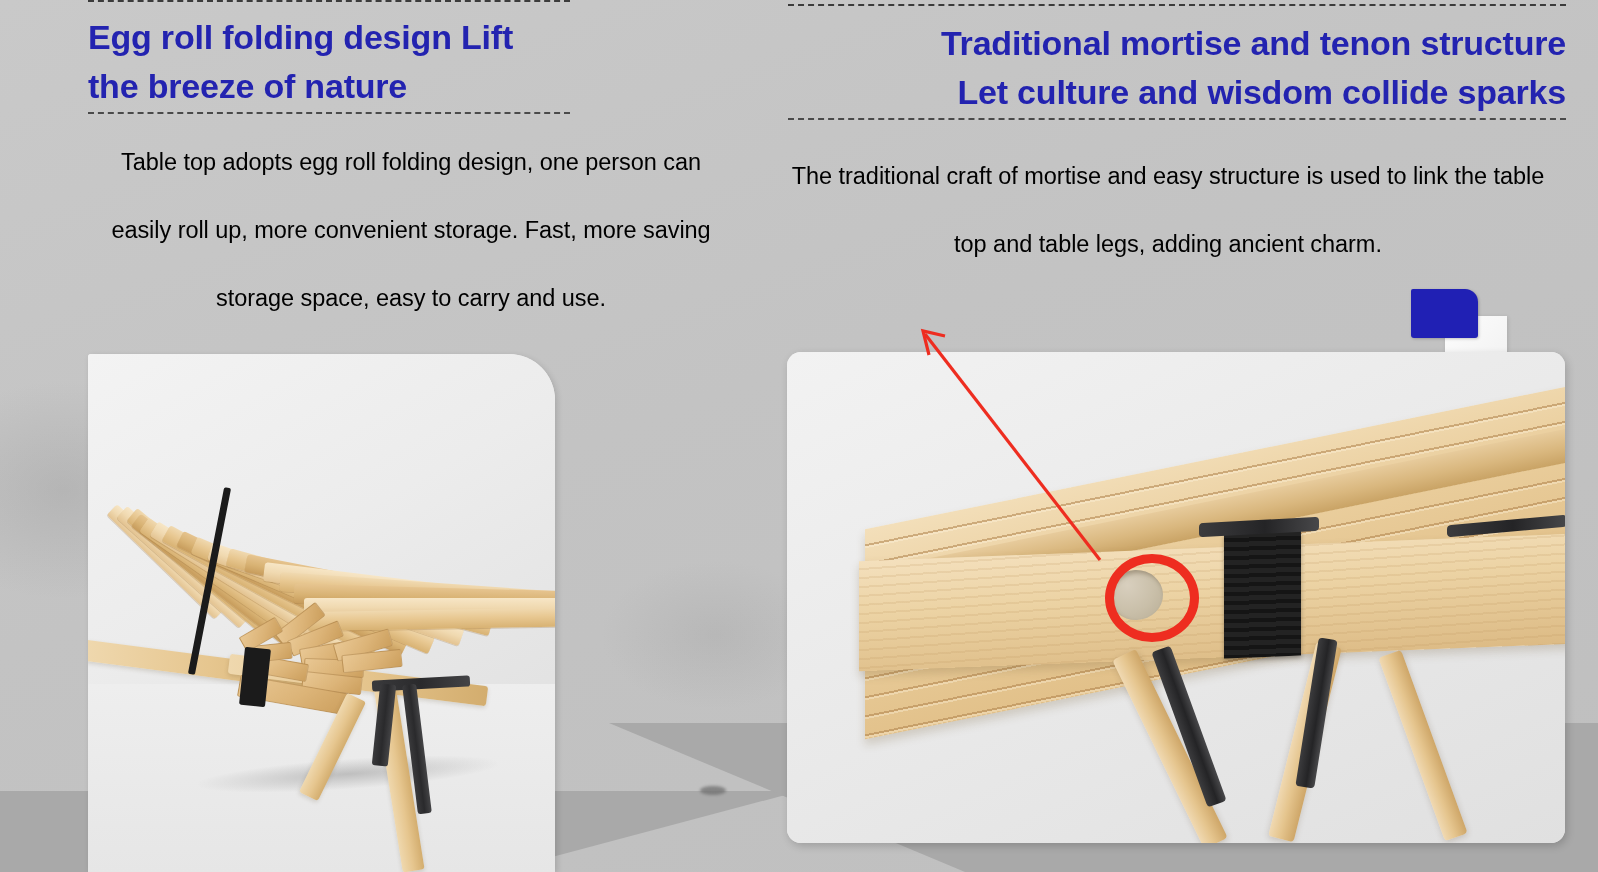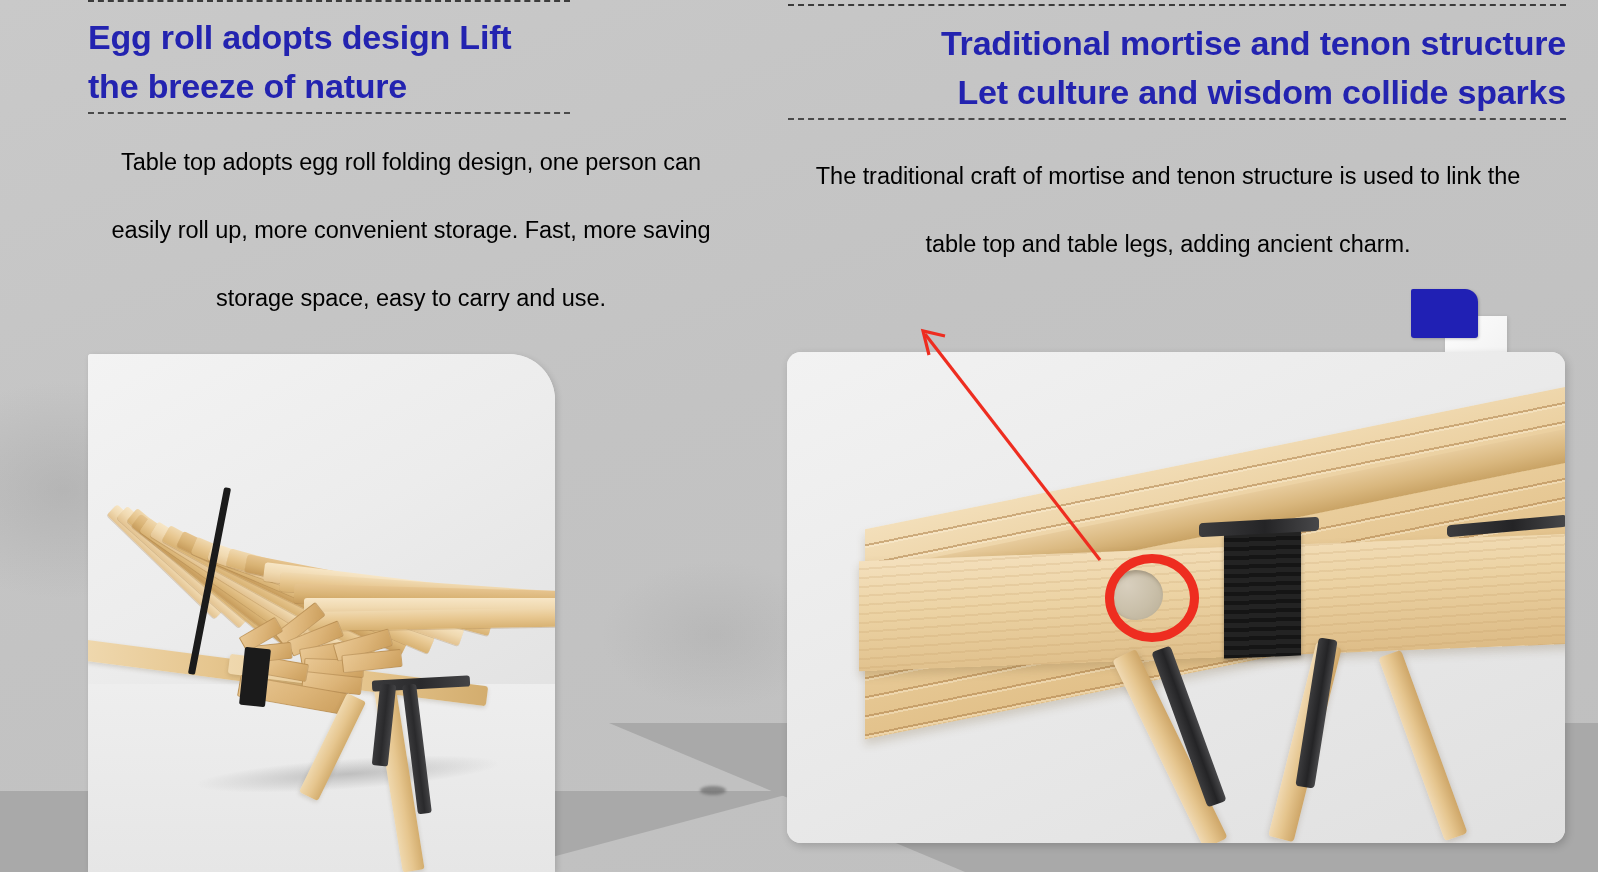--- a/index.html
+++ b/index.html
@@ -309,21 +309,21 @@
   <div class="bg-shadow bg-blotch2"></div>
   <div class="bg-shadow bg-band"></div>
   <div class="bg-shadow bg-tri-b"></div>
   <div class="bg-shadow bg-pinch"></div>
 
   <div class="col col-left">
 
     <div class="rule" style="width:482px"></div>
 
     <div class="heading heading-left">
-      <span class="h-line1">Egg roll adopts design</span>
+      <span class="h-line1">Egg roll folding design</span>
       <span class="h-line2">Lift the breeze of nature</span>
     </div>
 
     <div class="rule rule-thin" style="width:482px"></div>
 
     <div class="body-text body-left">Table top adopts egg roll folding design, one person can  easily roll up, more convenient storage.   Fast, more saving storage space, easy to carry and use.</div>
   </div>
 
   <div class="photo photo-left">
     <div class="photo-bg"></div>
@@ -380,21 +380,21 @@
 
     <div class="rule" style="width:778px"></div>
 
     <div class="heading heading-right">
       <span class="h-line1">Traditional mortise and tenon structure</span>
       <span class="h-line2">Let culture and wisdom collide sparks</span>
     </div>
 
     <div class="rule rule-thin" style="width:778px"></div>
 
-    <div class="body-text body-right">The traditional craft of mortise and tenon structure is used to link the table top and table legs, adding ancient charm.</div>
+    <div class="body-text body-right">The traditional craft of mortise and easy structure is used to link the table top and table legs, adding ancient charm.</div>
   </div>
 
   <div class="white-tab"></div>
 
   <div class="photo photo-right">
     <div class="rp-bg"></div>
     <div class="rp">
 
       <div class="tabletop">
         <div class="tabletop-lines"></div>

